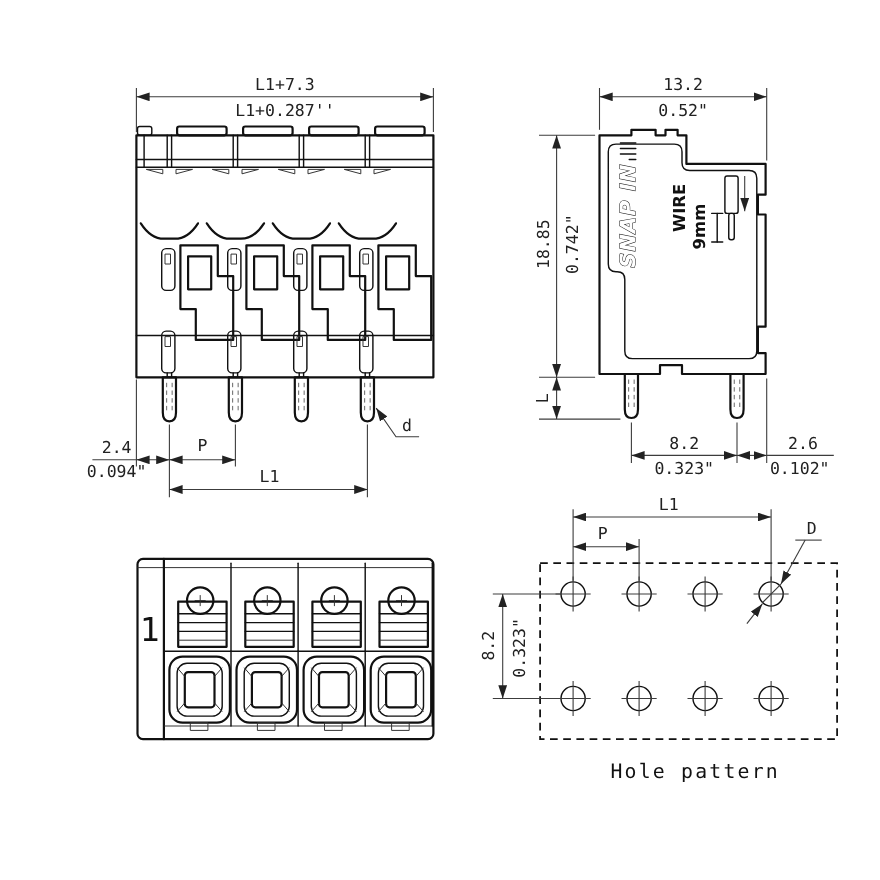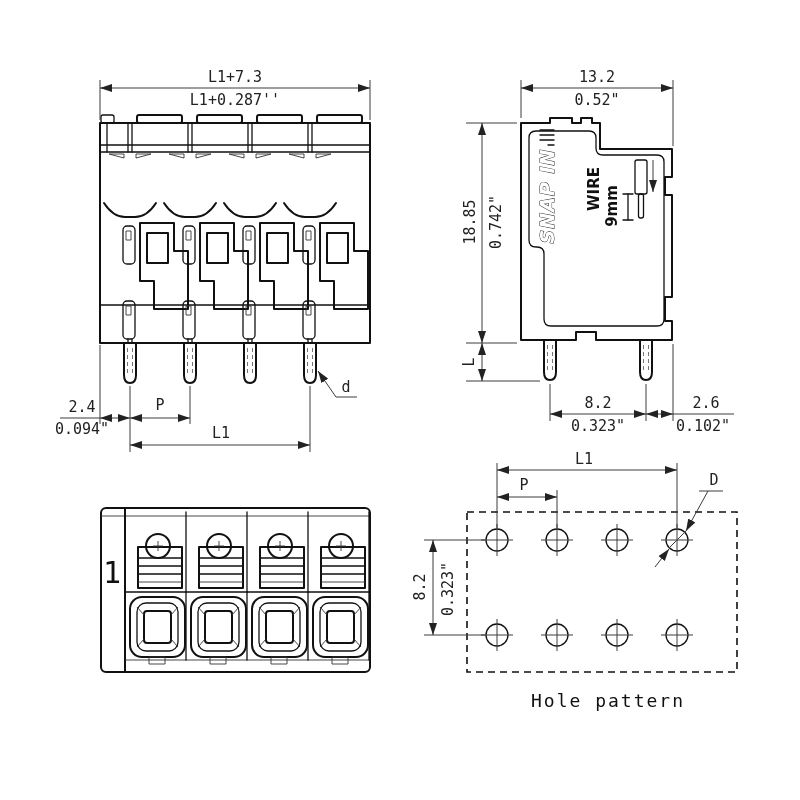--- a/index.html
+++ b/index.html
@@ -1,16 +1,16 @@
 <!DOCTYPE html>
 <html><head>
 <meta charset="utf-8">
 <style>
   html,body{margin:0;padding:0;background:#ffffff;}
-  .stage{width:654px;height:800px;background:#fff;position:relative;}
+  .stage{width:654px;height:800px;background:#fff;position:relative;padding-left:24px;}
   .ol {fill:none;stroke:#111;stroke-width:2;stroke-linejoin:round;stroke-linecap:round;}
   .ol2{fill:none;stroke:#111;stroke-width:1.3;stroke-linejoin:round;stroke-linecap:round;}
   .ol3{fill:none;stroke:#333;stroke-width:0.9;stroke-linejoin:round;}
   .dash{fill:none;stroke:#111;stroke-width:1.6;stroke-dasharray:7 5;}
   .dim{stroke:#3c3c3c;stroke-width:1;fill:none;}
   .pin-shade{stroke:#666;stroke-width:0.9;stroke-dasharray:4 3;}
   .dimtxt{font:15px "DejaVu Sans Mono", monospace;fill:#222;}
   .cap{font:18px "DejaVu Sans Mono", monospace;letter-spacing:2px;fill:#111;}
   .mark{font:italic bold 19px "DejaVu Sans", sans-serif;fill:#fff;stroke:#111;stroke-width:0.9;paint-order:stroke;letter-spacing:1px;}
   .mark2{font:bold 15px "DejaVu Sans", sans-serif;fill:#111;}

